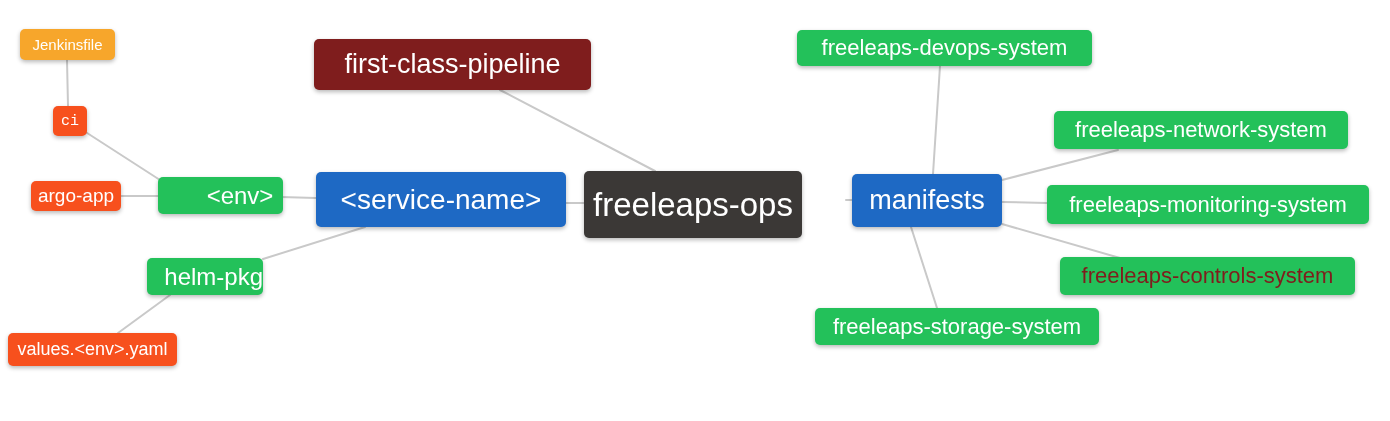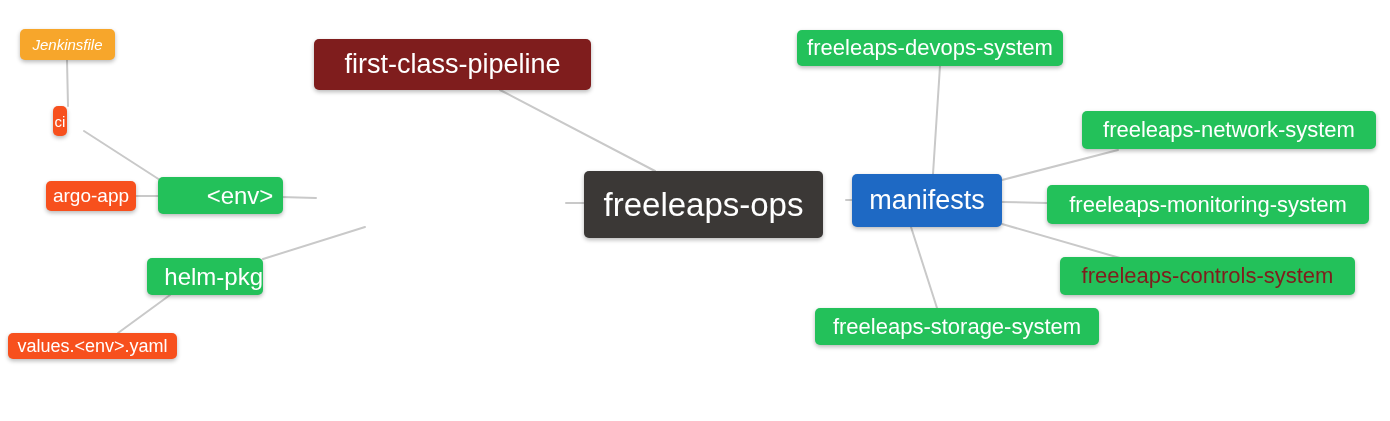--- a/index.html
+++ b/index.html
@@ -12,32 +12,32 @@
   .edge-layer{position:absolute;left:0;top:0;z-index:1;}
   .edge{stroke-width:2;fill:none;stroke-linecap:round;}
   .node{
     position:absolute;z-index:2;
     display:flex;align-items:center;justify-content:center;
     color:#ffffff;border-radius:5px;white-space:nowrap;
     box-shadow:0 2px 4px rgba(0,0,0,0.28);
     cursor:default;user-select:none;
   }
   
-  .n-jenkinsfile{left:20px;top:29px;width:95px;height:31px;font-size:15px;font-style:italic;}
-  .n-ci{left:53px;top:106px;width:14px;height:30px;font-size:15px;}
-  .n-argo{left:31px;top:181px;width:90px;height:30px;font-size:19px;margin-left:15px;}
+  .n-jenkinsfile{left:20px;top:29px;width:95px;height:31px;font-size:15px;}
+  .n-ci{left:53px;top:106px;width:34px;height:30px;font-size:15px;font-family:Liberation Mono, monospace;}
+  .n-argo{left:31px;top:181px;width:90px;height:30px;font-size:19px;}
   .n-env{left:158px;top:177px;width:86px;height:37px;font-size:24px;padding-left:39px;}
   .n-pipeline{left:314px;top:39px;width:277px;height:51px;font-size:27px;}
   .n-service{left:316px;top:172px;width:250px;height:55px;font-size:28px;}
-  .n-ops{left:584px;top:171px;width:239px;height:67px;font-size:33px;}
+  .n-ops{left:584px;top:171px;width:218px;height:67px;font-size:33px;}
   .n-manifests{left:852px;top:174px;width:150px;height:53px;font-size:27px;}
   .n-helm{left:147px;top:258px;width:116px;height:37px;font-size:24px;}
-  .n-values{left:8px;top:333px;width:169px;height:26px;font-size:18px;}
-  .n-devops{left:797px;top:30px;width:266px;height:36px;font-size:22px;}
-  .n-network{left:1082px;top:111px;width:294px;height:38px;font-size:22px;}
+  .n-values{left:8px;top:333px;width:169px;height:33px;font-size:18px;}
+  .n-devops{left:797px;top:30px;width:295px;height:36px;font-size:22px;}
+  .n-network{left:1054px;top:111px;width:294px;height:38px;font-size:22px;}
   .n-monitoring{left:1047px;top:185px;width:322px;height:39px;font-size:22px;}
   .n-controls{left:1060px;top:257px;width:295px;height:38px;font-size:22px;}
   .n-storage{left:815px;top:308px;width:284px;height:37px;font-size:22px;}
 </style>
 </head>
 <body style="background: rgb(255, 255, 255);">
 
 <div class="canvas">
 
   <svg class="edge-layer" width="1390" height="421" viewBox="0 0 1390 421">
@@ -70,20 +70,23 @@
   </div>
 
   <div class="node n-env" style="background: rgb(35, 193, 90); color: rgb(255, 255, 255);">
     <span>&lt;env&gt;</span>
   </div>
 
   <div class="node n-pipeline" style="background: #7f1d1d; color: rgb(255, 255, 255);">
     <span>first-class-pipeline</span>
   </div>
 
+  <div class="node n-service" style="background: rgb(30, 105, 196); color: rgb(255, 255, 255);">
+    <span>&lt;service-name&gt;</span>
+  </div>
 
   <div class="node n-ops" style="background: rgb(59, 56, 54); color: rgb(255, 255, 255);">
     <span>freeleaps-ops</span>
   </div>
 
   <div class="node n-manifests" style="background: rgb(30, 105, 196); color: rgb(255, 255, 255); text-align: right;">
     <span>manifests</span>
   </div>
 
   <div class="node n-helm" style="background: rgb(35, 193, 90); color: rgb(255, 255, 255); justify-content: flex-end;">

